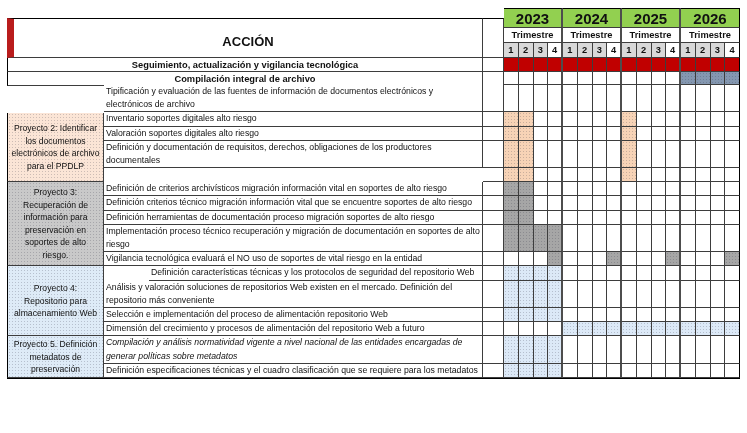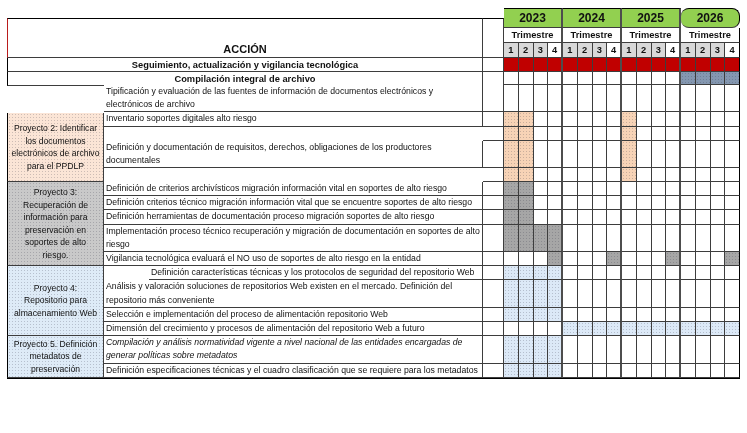--- a/index.html
+++ b/index.html
@@ -10,27 +10,27 @@
     width:733px;
     grid-template-columns:97px 379px 21px repeat(16, 14.75px);
     grid-template-rows:20px 15px 15px 14px 13px;
     grid-auto-rows:min-content;
     border-bottom:1.5px solid #000;
   }
   .c { box-sizing:border-box; border-right:1px solid #3d3d3d; border-bottom:1px solid #3d3d3d; background:#fff; min-height:14px; }
   .yb { border-right-width:2px; border-right-color:#4d4d4d; }
   .lastcol { border-right:1.5px solid #000; }
 
-  .accion-cell { margin-top:10px; border-top:1px solid #000; border-left:1px solid #b91c1c;
+  .accion-cell { margin-top:10px; border-top:1px solid #000; border-left:7px solid #b91c1c;
     display:flex; align-items:flex-end; justify-content:center;
-    font-weight:bold; font-size:11px; padding-bottom:2px; }
+    font-weight:bold; font-size:13px; padding-bottom:8px; }
   .spacer-head { margin-top:10px; border-top:1px solid #000; }
 
   .year-cell { border-top:1px solid #000; display:flex; align-items:center; justify-content:center;
-    font-weight:bold; font-size:12px; }
+    font-weight:bold; font-size:15px; }
   .trim-cell { display:flex; align-items:center; justify-content:center; font-weight:bold; font-size:9.3px; }
   .num-cell { display:flex; align-items:center; justify-content:center; font-weight:bold; font-size:9.3px; }
 
   .full-label { border-left:1px solid #000; display:flex; align-items:center; justify-content:center;
     font-weight:bold; font-size:9.3px; text-align:center; }
   .proj-cell { border-left:1px solid #000; display:flex; align-items:center; justify-content:center;
     font-size:8.6px; line-height:12.5px; text-align:center; padding:1px 3px; }
   .action-cell { font-size:8.7px; line-height:13.2px; padding:0 2px 0 2px;
     display:flex; align-items:center; min-height:14px; }
   .spacer { }
@@ -42,21 +42,21 @@
 <style>.f-red{background-color:#C00000;}.f-bluegray{background-color:#8497B0;}.f-peach{background-color:#F7D3B6;}.f-gray{background-color:#A6A6A6;}.f-blue{background-color:#DCE9F7;}.year-cell{background-color:#92D050;}.num-cell{background-color:#D9D9D9;}.num4{background-color:#fff;}</style></head>
 <body>
 
 <div class="wrap">
   <div id="grid">
       <div class="c accion-cell" style="grid-area: 1 / 1 / 4 / 3;">ACCIÓN</div>
       <div class="c spacer-head" style="grid-area: 1 / 3 / 4;"></div>
       <div class="c year-cell yb" style="grid-area: 1 / 4 / auto / span 4;">2023</div>
       <div class="c year-cell yb" style="grid-area: 1 / 8 / auto / span 4;">2024</div>
       <div class="c year-cell yb" style="grid-area: 1 / 12 / auto / span 4;">2025</div>
-      <div class="c year-cell yb lastcol" style="grid-area: 1 / 16 / auto / span 4; border-radius: 8px;">2026</div>
+      <div class="c year-cell yb lastcol" style="grid-area: 1 / 16 / auto / span 4;">2026</div>
       <div class="c trim-cell yb" style="grid-area: 2 / 4 / auto / span 4;">Trimestre</div>
       <div class="c trim-cell yb" style="grid-area: 2 / 8 / auto / span 4;">Trimestre</div>
       <div class="c trim-cell yb" style="grid-area: 2 / 12 / auto / span 4;">Trimestre</div>
       <div class="c trim-cell yb lastcol" style="grid-area: 2 / 16 / auto / span 4;">Trimestre</div>
       <div class="c num-cell" style="grid-area: 3 / 4;">1</div>
       <div class="c num-cell" style="grid-area: 3 / 5;">2</div>
       <div class="c num-cell" style="grid-area: 3 / 6;">3</div>
       <div class="c num-cell num4 yb" style="grid-area: 3 / 7;">4</div>
       <div class="c num-cell" style="grid-area: 3 / 8;">1</div>
       <div class="c num-cell" style="grid-area: 3 / 9;">2</div>
@@ -136,20 +136,21 @@
       <div class="c q" style="grid-area: 7 / 10;"></div>
       <div class="c q yb" style="grid-area: 7 / 11;"></div>
       <div class="c q f-peach dots" style="grid-area: 7 / 12;"></div>
       <div class="c q" style="grid-area: 7 / 13;"></div>
       <div class="c q" style="grid-area: 7 / 14;"></div>
       <div class="c q yb" style="grid-area: 7 / 15;"></div>
       <div class="c q" style="grid-area: 7 / 16;"></div>
       <div class="c q" style="grid-area: 7 / 17;"></div>
       <div class="c q" style="grid-area: 7 / 18;"></div>
       <div class="c q yb lastcol" style="grid-area: 7 / 19;"></div>
+      <div class="c action-cell" style="grid-area: 8 / 2;">Valoración soportes digitales alto riesgo</div>
       <div class="c spacer" style="grid-area: 8 / 3;"></div>
       <div class="c q f-peach dots" style="grid-area: 8 / 4;"></div>
       <div class="c q f-peach dots" style="grid-area: 8 / 5;"></div>
       <div class="c q" style="grid-area: 8 / 6;"></div>
       <div class="c q yb" style="grid-area: 8 / 7;"></div>
       <div class="c q" style="grid-area: 8 / 8;"></div>
       <div class="c q" style="grid-area: 8 / 9;"></div>
       <div class="c q" style="grid-area: 8 / 10;"></div>
       <div class="c q yb" style="grid-area: 8 / 11;"></div>
       <div class="c q f-peach dots" style="grid-area: 8 / 12;"></div>
@@ -261,21 +262,21 @@
       <div class="c q" style="grid-area: 14 / 10;"></div>
       <div class="c q yb" style="grid-area: 14 / 11;"></div>
       <div class="c q" style="grid-area: 14 / 12;"></div>
       <div class="c q" style="grid-area: 14 / 13;"></div>
       <div class="c q" style="grid-area: 14 / 14;"></div>
       <div class="c q yb" style="grid-area: 14 / 15;"></div>
       <div class="c q" style="grid-area: 14 / 16;"></div>
       <div class="c q" style="grid-area: 14 / 17;"></div>
       <div class="c q" style="grid-area: 14 / 18;"></div>
       <div class="c q yb lastcol" style="grid-area: 14 / 19;"></div>
-      <div class="c action-cell" style="grid-area: 15 / 2;">Vigilancia tecnológica evaluará el NO uso de soportes de alto riesgo en la entidad</div>
+      <div class="c action-cell" style="grid-area: 15 / 2;">Vigilancia tecnológica evaluará el NO uso de soportes de vital riesgo en la entidad</div>
       <div class="c spacer" style="grid-area: 15 / 3;"></div>
       <div class="c q" style="grid-area: 15 / 4;"></div>
       <div class="c q" style="grid-area: 15 / 5;"></div>
       <div class="c q" style="grid-area: 15 / 6;"></div>
       <div class="c q yb f-gray dots" style="grid-area: 15 / 7;"></div>
       <div class="c q" style="grid-area: 15 / 8;"></div>
       <div class="c q" style="grid-area: 15 / 9;"></div>
       <div class="c q" style="grid-area: 15 / 10;"></div>
       <div class="c q yb f-gray dots" style="grid-area: 15 / 11;"></div>
       <div class="c q" style="grid-area: 15 / 12;"></div>

